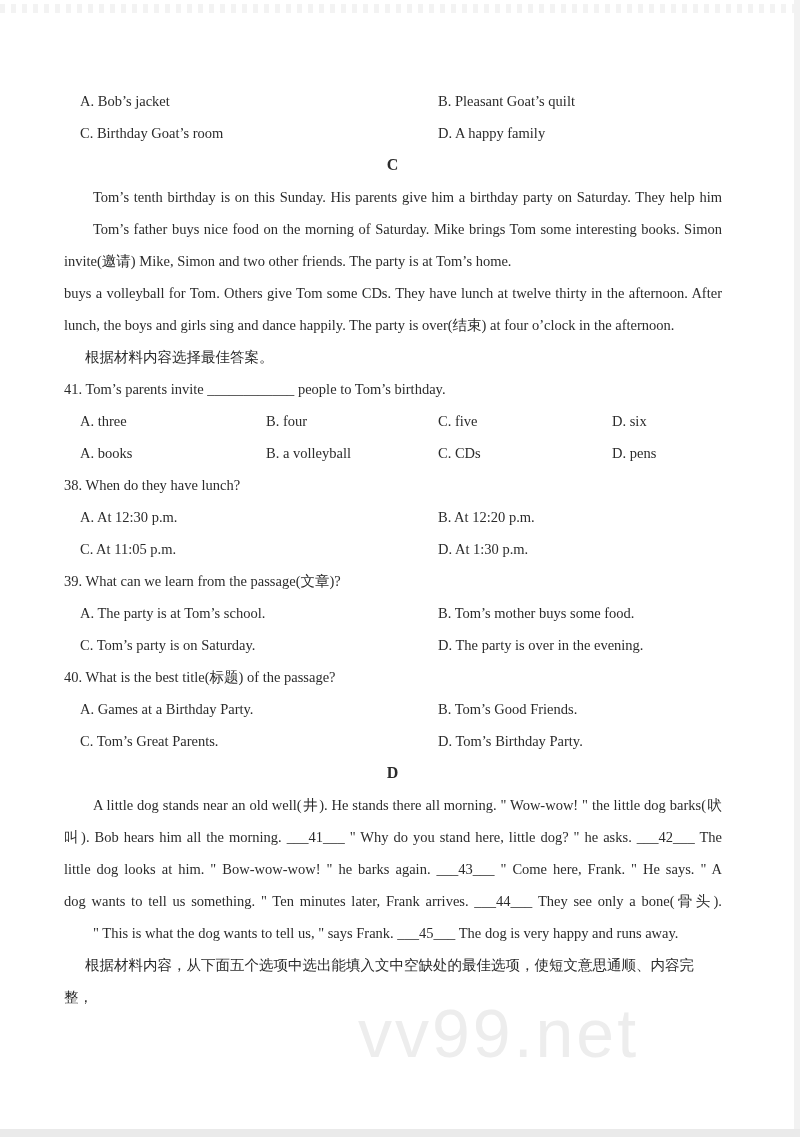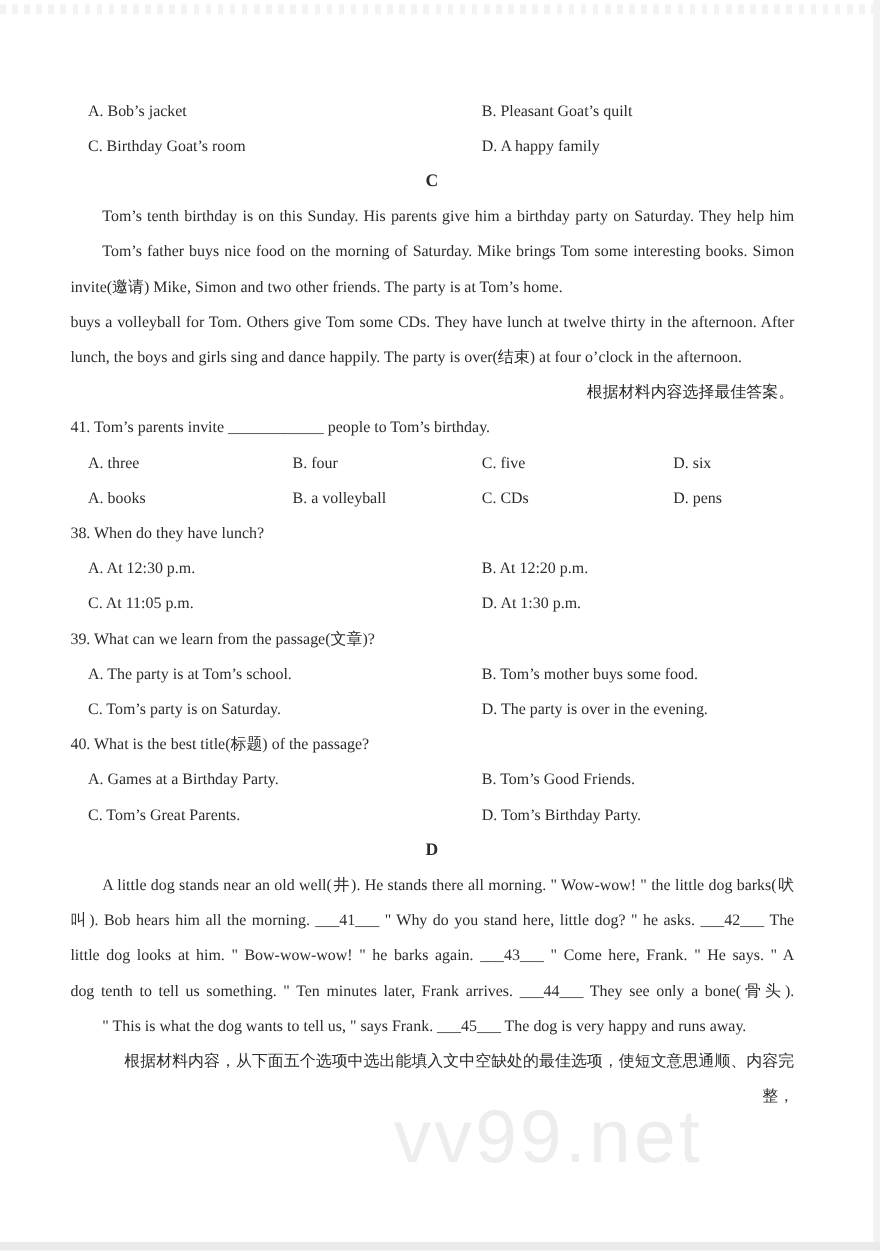--- a/index.html
+++ b/index.html
@@ -20,21 +20,21 @@
     position:absolute; left:358px; top:994px; z-index:1;
     font-family:"Liberation Sans","DejaVu Sans",sans-serif;
     font-weight:normal; font-size:68px; letter-spacing:3px; color:#ededed;
     user-select:none;
   }
 
   .content { position:absolute; left:64px; top:85px; width:658px; z-index:2; font-size:14.5px; }
   .row { position:relative; height:32px; line-height:32px; }
   .jrow { text-align:justify; text-align-last:justify; word-spacing:-1.2px; }
   .indent { text-indent:29px; }
-  .indent-sm { text-indent:21px;text-align:right; }
+  .indent-sm { text-indent:21px; }
   .heading { text-align:center; font-weight:bold; font-size:16px; letter-spacing:1px; }
   .opt { position:absolute; top:0; white-space:nowrap; }
   .o0 { left:16px; } .o1 { left:202px; } .o2 { left:374px; } .o3 { left:548px; }
   .t0 { left:16px; } .t1 { left:374px; }
 </style>
 </head>
 <body>
 
 <div class="page">
   <div class="top-edge"></div>
@@ -104,18 +104,18 @@
     </div>
     <div class="row">
       <span class="opt t0">C. Tom’s Great Parents.</span>
       <span class="opt t1">D. Tom’s Birthday Party.</span>
     </div>
 
     <div class="row heading">D</div>
     <div class="row jrow indent">A little dog stands near an old well(井). He stands there all morning. " Wow-wow! "  the little dog barks(吠</div>
     <div class="row jrow">叫). Bob hears him all the morning. ___41___  " Why do you stand here, little dog? "  he asks. ___42___ The</div>
     <div class="row jrow">little dog looks at him. " Bow-wow-wow! "  he barks again. ___43___  " Come here, Frank. "  He says. " A</div>
-    <div class="row jrow">dog tenth to tell us something. "  Ten minutes later, Frank arrives. ___44___  They see only a bone(骨头).</div>
+    <div class="row jrow">dog wants to tell us something. "  Ten minutes later, Frank arrives. ___44___  They see only a bone(骨头).</div>
     <div class="row indent">" This is what the dog wants to tell us, "  says Frank. ___45___  The dog is very happy and runs away.</div>
     <div class="row indent-sm">根据材料内容，从下面五个选项中选出能填入文中空缺处的最佳选项，使短文意思通顺、内容完整，</div>
 
   </div>
 </div>
 
 </body></html>

